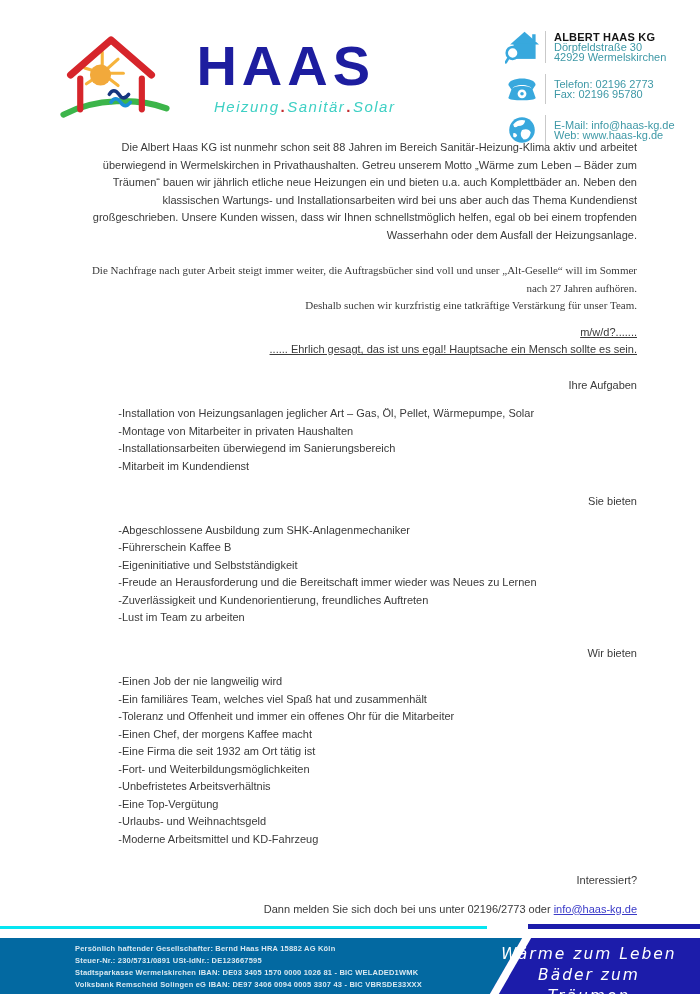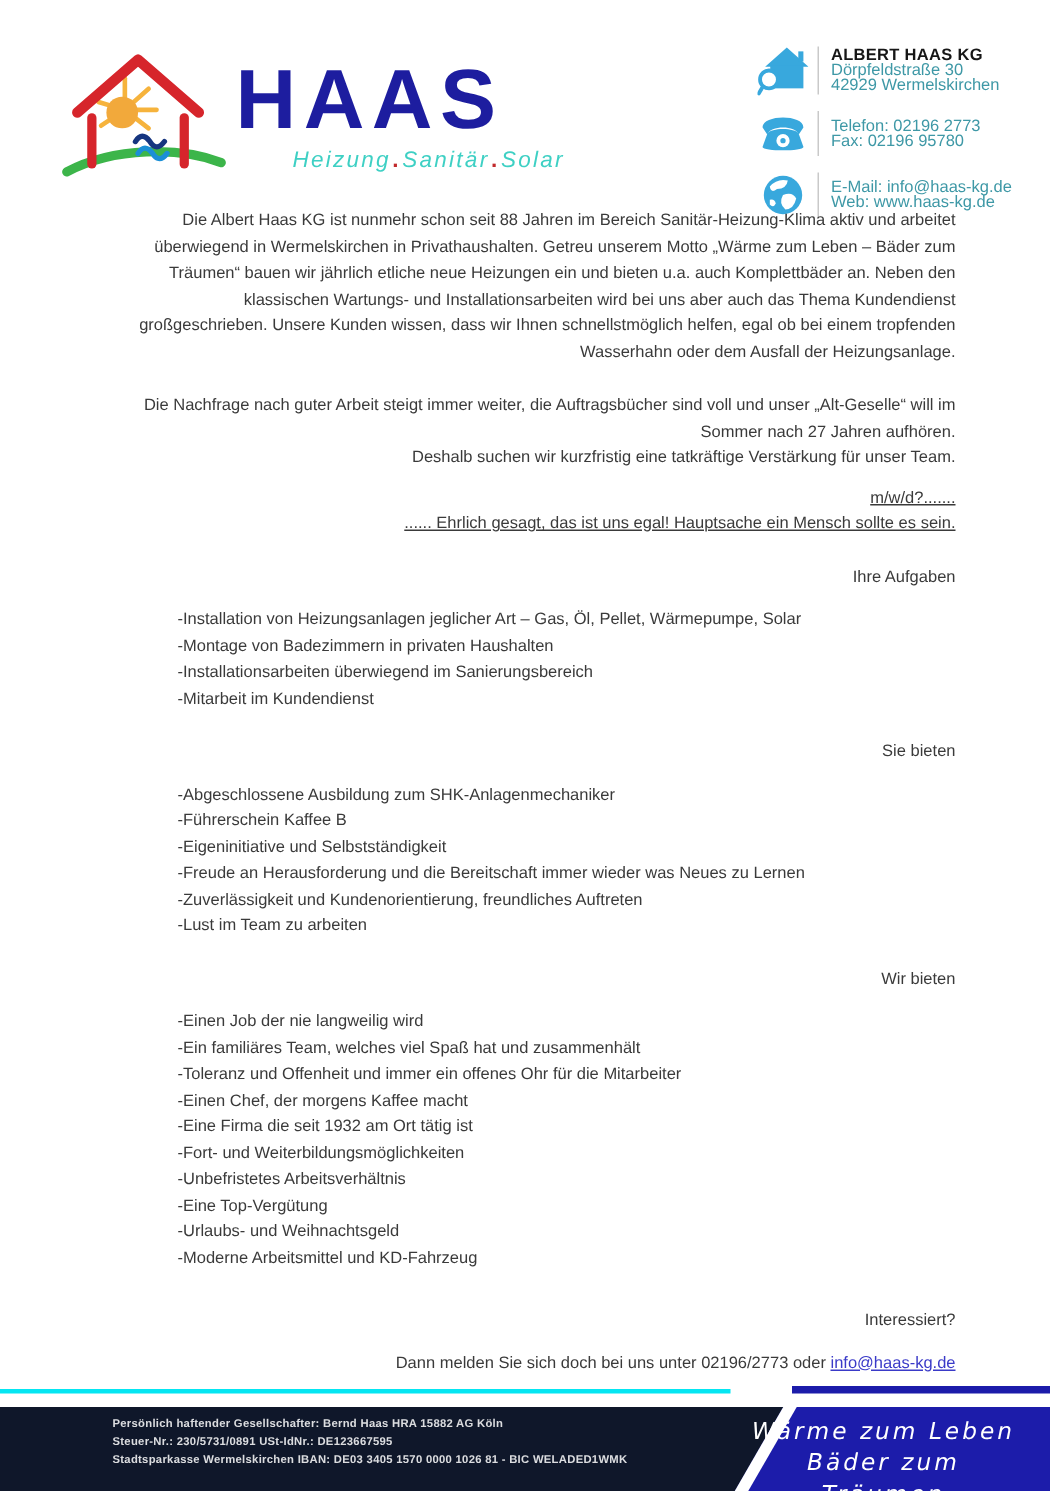--- a/index.html
+++ b/index.html
@@ -1,39 +1,39 @@
 <!DOCTYPE html>
 <html><head>
 <meta charset="utf-8">
 <style>
   html,body{margin:0;padding:0;background:#e8e8e8;}
   .page{position:relative;width:700px;height:994px;background:#fff;overflow:hidden;
         font-family:"Liberation Sans",sans-serif;color:#3a3a3a;margin:0 auto;}
 
   
-  .logo{position:absolute;left:41px;top:28px;display:flex;}
+  .logo{position:absolute;left:60px;top:28px;display:flex;text-align:center;}
   .logo-art{width:110px;height:94px;flex:0 0 auto;}
   .brand-col{margin-left:6px;}
   .brand{font-size:56px;font-weight:bold;letter-spacing:5px;line-height:1;margin-top:10px;}
   .tagline{margin-top:4px;margin-left:38px;font-size:15px;font-style:italic;
            letter-spacing:1.5px;white-space:nowrap;}
   .tagline .dot{font-weight:bold;font-style:normal;padding:0 1px;}
 
   
   .contact{position:absolute;left:504px;top:30px;width:192px;}
   .cgroup{display:flex;align-items:center;margin-bottom:9px;}
   .cicon{width:36px;flex:0 0 36px;display:flex;justify-content:center;}
   .cdiv{width:1px;background:#c9c9c9;align-self:stretch;margin:1px 8px 1px 5px;}
   .ctext{font-size:11px;line-height:10px;color:#3e98a6;}
   .ctext .company{font-weight:bold;color:#161616;letter-spacing:.2px;}
 
   
   .main{position:absolute;left:78px;top:139px;width:559px;font-size:11px;line-height:17.5px;text-align:right;}
   .para{margin:0 0 18px 0;}
-  .para2{margin:0 0 9px 0;}
+  .para2{margin:0 0 9px 0;font-family:Liberation Serif, serif;}
   .mwd{margin:0 0 14px 0;text-decoration:underline;}
   .sec-title{font-size:11px;font-weight:normal;margin:18px 0 0 0;color:#3a3a3a;}
   ul.bullets{list-style:none;margin:11px 0 0 0;padding:0;}
   ul.bullets li{display:flex;}
   ul.bullets .dash{flex:0 0 22px;padding-left:22px;}
   .interested{margin:24px 0 0 0;}
   .closing{margin:11px 0 0 0;}
   a.mail{color:#3a3ac8;text-decoration:underline;cursor:pointer;}
 
   
@@ -147,21 +147,21 @@
     <h3 class="sec-title">Ihre Aufgaben</h3>
     <ul class="bullets">
 
         <li>
           <span class="dash">-</span>
           <span>Installation von Heizungsanlagen jeglicher Art – Gas, Öl, Pellet, Wärmepumpe, Solar</span>
         </li>
 
         <li>
           <span class="dash">-</span>
-          <span>Montage von Badezimmern in privaten Haushalten</span>
+          <span>Montage von Mitarbeiter in privaten Haushalten</span>
         </li>
 
         <li>
           <span class="dash">-</span>
           <span>Installationsarbeiten überwiegend im Sanierungsbereich</span>
         </li>
 
         <li>
           <span class="dash">-</span>
           <span>Mitarbeit im Kundendienst</span>
@@ -261,29 +261,30 @@
     <p class="closing">
       <span>Dann melden Sie sich doch bei uns unter 02196/2773 oder </span><a class="mail">info@haas-kg.de</a>
     </p>
   </div>
 
   <div class="footer">
     <div class="rule-row">
       <div class="rule-cyan" style="background:#05e6f2;"></div>
       <div class="rule-blue" style="background:#1c1caa;"></div>
     </div>
-    <div class="band" style="background:#0f172a;">
+    <div class="band" style="background:#0369a1;">
       <div class="legal">
 
           <div class="legal-line">Persönlich haftender Gesellschafter: Bernd Haas    HRA 15882 AG Köln</div>
 
           <div class="legal-line">Steuer-Nr.: 230/5731/0891 USt-IdNr.: DE123667595</div>
 
           <div class="legal-line">Stadtsparkasse Wermelskirchen    IBAN: DE03 3405 1570 0000 1026 81 - BIC WELADED1WMK</div>
 
+          <div class="legal-line">Volksbank Remscheid Solingen eG    IBAN: DE97 3406 0094 0005 3307 43 - BIC VBRSDE33XXX</div>
         </div>
       <div class="motto-box" style="background:#1c1caa;"></div>
       <div class="motto-text">
         <div>Wärme zum Leben</div>
         <div>Bäder zum Träumen</div>
       </div>
     </div>
   </div>
 
 </div>

